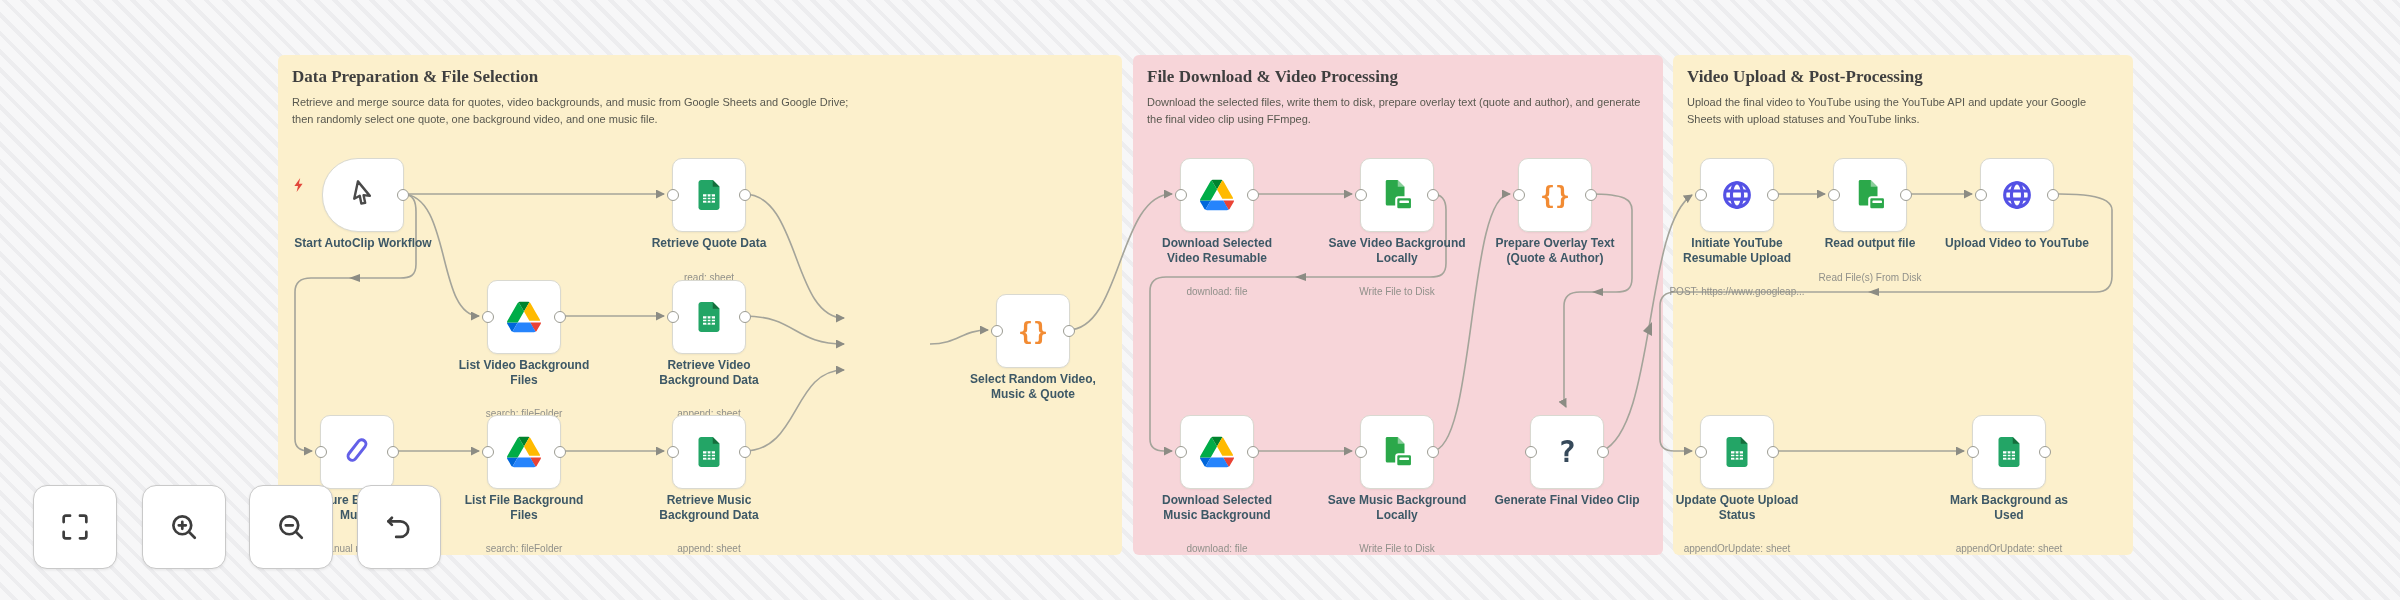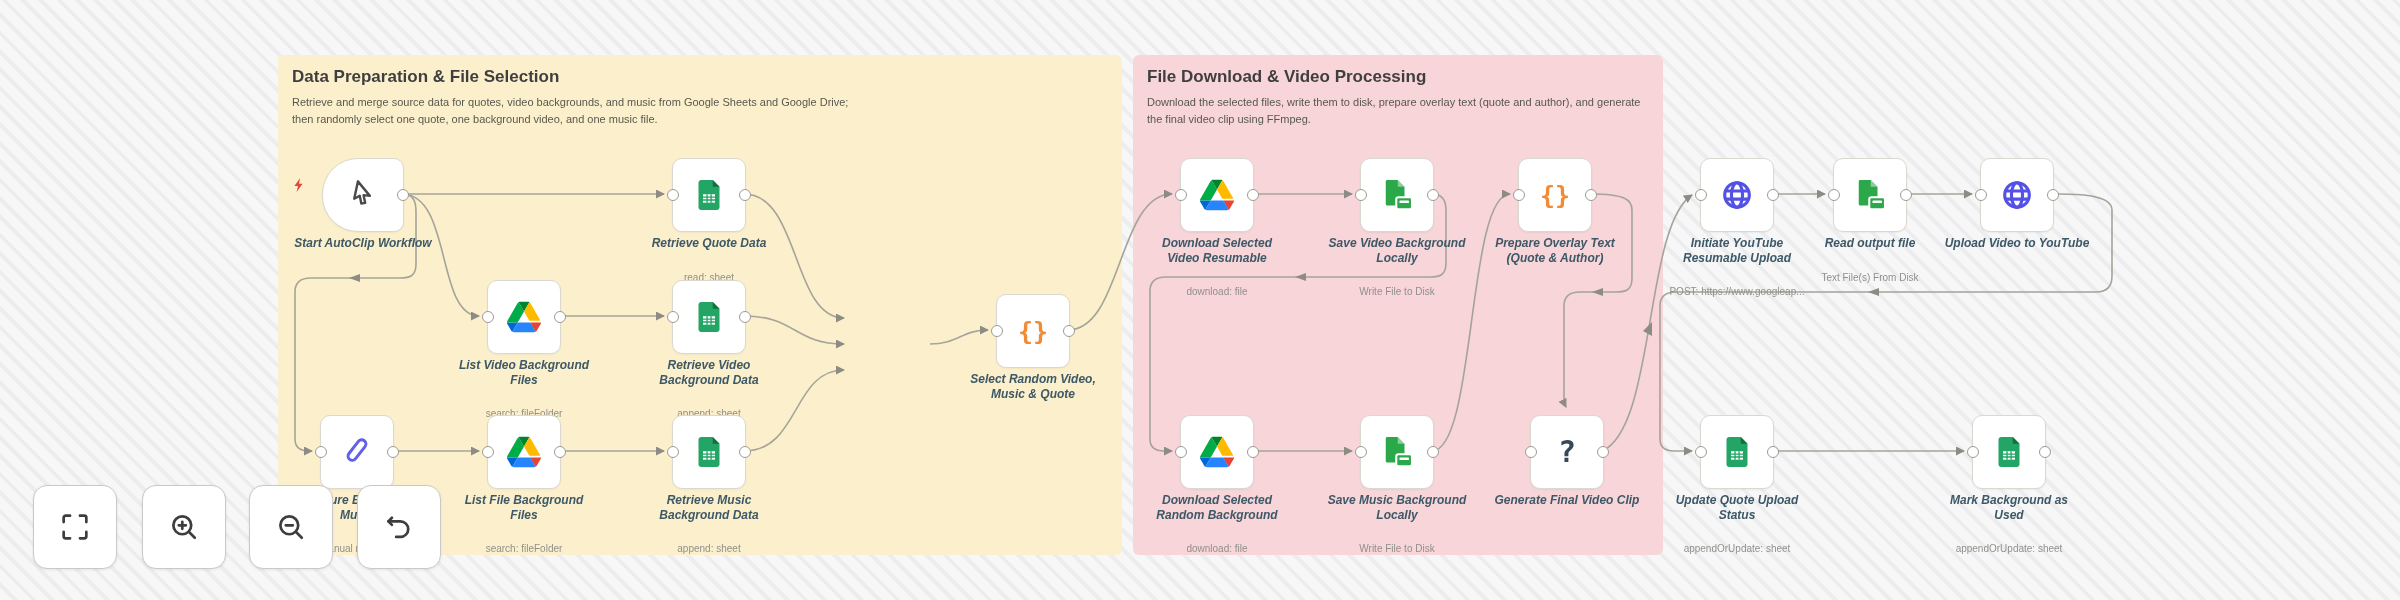--- a/index.html
+++ b/index.html
@@ -2,41 +2,41 @@
 <html><head>
 <meta charset="utf-8">
 <style>
   html,body{margin:0;padding:0;}
   body{width:2400px;height:600px;overflow:hidden;font-family:"Liberation Sans",sans-serif;}
   #canvas{position:relative;width:2400px;height:600px;overflow:hidden;
     background:#f8f8f8;
     background-image:repeating-linear-gradient(45deg,#f7f7f8 0px,#f7f7f8 9px,#ededef 9px,#ededef 13px);}
   
   .sticky{position:absolute;z-index:1;border-radius:6px;padding:12px 14px;box-sizing:border-box;}
-  .stitle{font-size:17px;font-weight:bold;color:#3f3f3f;margin-bottom:7px;}
+  .stitle{font-size:17px;font-weight:bold;color:#3f3f3f;margin-bottom:7px;font-family:Liberation Serif, serif;}
   .sdesc{font-size:11px;color:#58584f;line-height:1.5;}
   
   .node{position:absolute;z-index:3;}
   .nbox{position:relative;width:72px;height:72px;background:#fff;border:1px solid #d9d9d1;
     border-radius:10px;box-shadow:0 1px 2px rgba(0,0,0,0.05);display:flex;align-items:center;justify-content:center;}
   .nbox.start{width:80px;border-radius:36px 10px 10px 36px;}
   .nbox.tall{height:96px;}
   .nicon{width:36px;height:36px;display:block;}
   .ticon{font-family:"DejaVu Sans Mono",monospace;font-weight:bold;font-size:25px;line-height:1;}
   .port{position:absolute;width:12px;height:12px;border-radius:50%;background:#fff;
     border:1.5px solid #9c9c93;box-sizing:border-box;z-index:4;}
   .port.in{left:-6px;top:calc(50% - 6px);}
   .port.out{right:-6px;top:calc(50% - 6px);}
   .port.m1{left:-6px;top:16px;}
   .port.m2{left:-6px;top:42px;}
   .port.m3{left:-6px;top:68px;}
   .iplabel{position:absolute;left:-56px;width:48px;text-align:right;font-size:8.5px;color:#55554e;line-height:10px;}
   .ltext{position:absolute;top:78px;left:50%;transform:translateX(-50%);width:140px;text-align:center;}
   .ltext.t102{top:102px;}
-  .nlabel{font-size:12px;font-weight:600;color:#3d5866;line-height:1.22;font-style:italic;}
+  .nlabel{font-size:12px;font-weight:600;color:#3d5866;line-height:1.22;}
   .nsub{font-size:10px;color:#90908a;margin-top:21px;white-space:nowrap;}
   .bolt{position:absolute;left:291px;top:177px;width:16px;height:16px;z-index:3;}
   
   svg.edges{position:absolute;left:0;top:0;z-index:2;pointer-events:none;}
   svg.edges path.e{fill:none;stroke:#a4a49a;stroke-width:1.6px;}
   
   .tbtn{position:absolute;width:82px;height:82px;background:#fff;border:1.6px solid #c9c9c9;
     border-radius:14px;display:flex;align-items:center;justify-content:center;z-index:20;
     box-shadow:0 1px 3px rgba(0,0,0,0.08);cursor:pointer;}
   .tbtn svg{width:34px;height:34px;stroke:#3d3d3d;stroke-width:1.9;fill:none;
@@ -94,20 +94,24 @@
     </defs>
   </svg>
 
   <div class="sticky" style="left:278px;top:55px;width:844px;height:500px;background:#fcf0cc;">
     <div class="stitle">Data Preparation &amp; File Selection</div>
     <div class="sdesc" style="max-width:580px;">Retrieve and merge source data for quotes, video backgrounds, and music from Google Sheets and Google Drive; then randomly select one quote, one background video, and one music file.</div>
   </div>
   <div class="sticky" style="left:1133px;top:55px;width:530px;height:500px;background:#f7d5d9;">
     <div class="stitle">File Download &amp; Video Processing</div>
     <div class="sdesc">Download the selected files, write them to disk, prepare overlay text (quote and author), and generate the final video clip using FFmpeg.</div>
+  </div>
+  <div class="sticky" style="left:1673px;top:55px;width:460px;height:500px;background:#fcf0cc;">
+    <div class="stitle">Video Upload &amp; Post-Processing</div>
+    <div class="sdesc">Upload the final video to YouTube using the YouTube API and update your Google Sheets with upload statuses and YouTube links.</div>
   </div>
 
   <svg class="edges" width="2400" height="600" viewBox="0 0 2400 600">
     <defs>
       <marker id="arr" markerWidth="9" markerHeight="9" refX="8" refY="4.5" orient="auto" markerUnits="userSpaceOnUse">
         <path d="M0,0 L9,4.5 L0,9 z" fill="#8c8c84"></path>
       </marker>
     </defs>
     <path class="e" d="M402 194 L664 194" marker-end="url(#arr)"></path>
     <path class="e" d="M402 194 C452 194 436 316 479 316" marker-end="url(#arr)"></path>
@@ -291,21 +295,21 @@
 
   <div class="node" style="left:1180px;top:415px;">
     <div class="nbox">
       <svg class="nicon" style="width:34px;height:34px;">
           <use href="#i-drive"></use>
         </svg>
       <span class="port in"></span>
       <span class="port out"></span>
     </div>
     <div class="ltext">
-      <div class="nlabel">Download Selected Random Background</div>
+      <div class="nlabel">Download Selected Music Background</div>
       <div class="nsub">download: file</div>
     </div>
   </div>
 
   <div class="node" style="left:1360px;top:415px;">
     <div class="nbox">
       <svg class="nicon">
           <use href="#i-filedisk"></use>
         </svg>
       <span class="port in"></span>
@@ -345,21 +349,21 @@
   <div class="node" style="left:1833px;top:158px;">
     <div class="nbox">
       <svg class="nicon">
           <use href="#i-filedisk"></use>
         </svg>
       <span class="port in"></span>
       <span class="port out"></span>
     </div>
     <div class="ltext">
       <div class="nlabel">Read output file</div>
-      <div class="nsub">Text File(s) From Disk</div>
+      <div class="nsub">Read File(s) From Disk</div>
     </div>
   </div>
 
   <div class="node" style="left:1980px;top:158px;">
     <div class="nbox">
       <svg class="nicon">
           <use href="#i-globe"></use>
         </svg>
       <span class="port in"></span>
       <span class="port out"></span>

